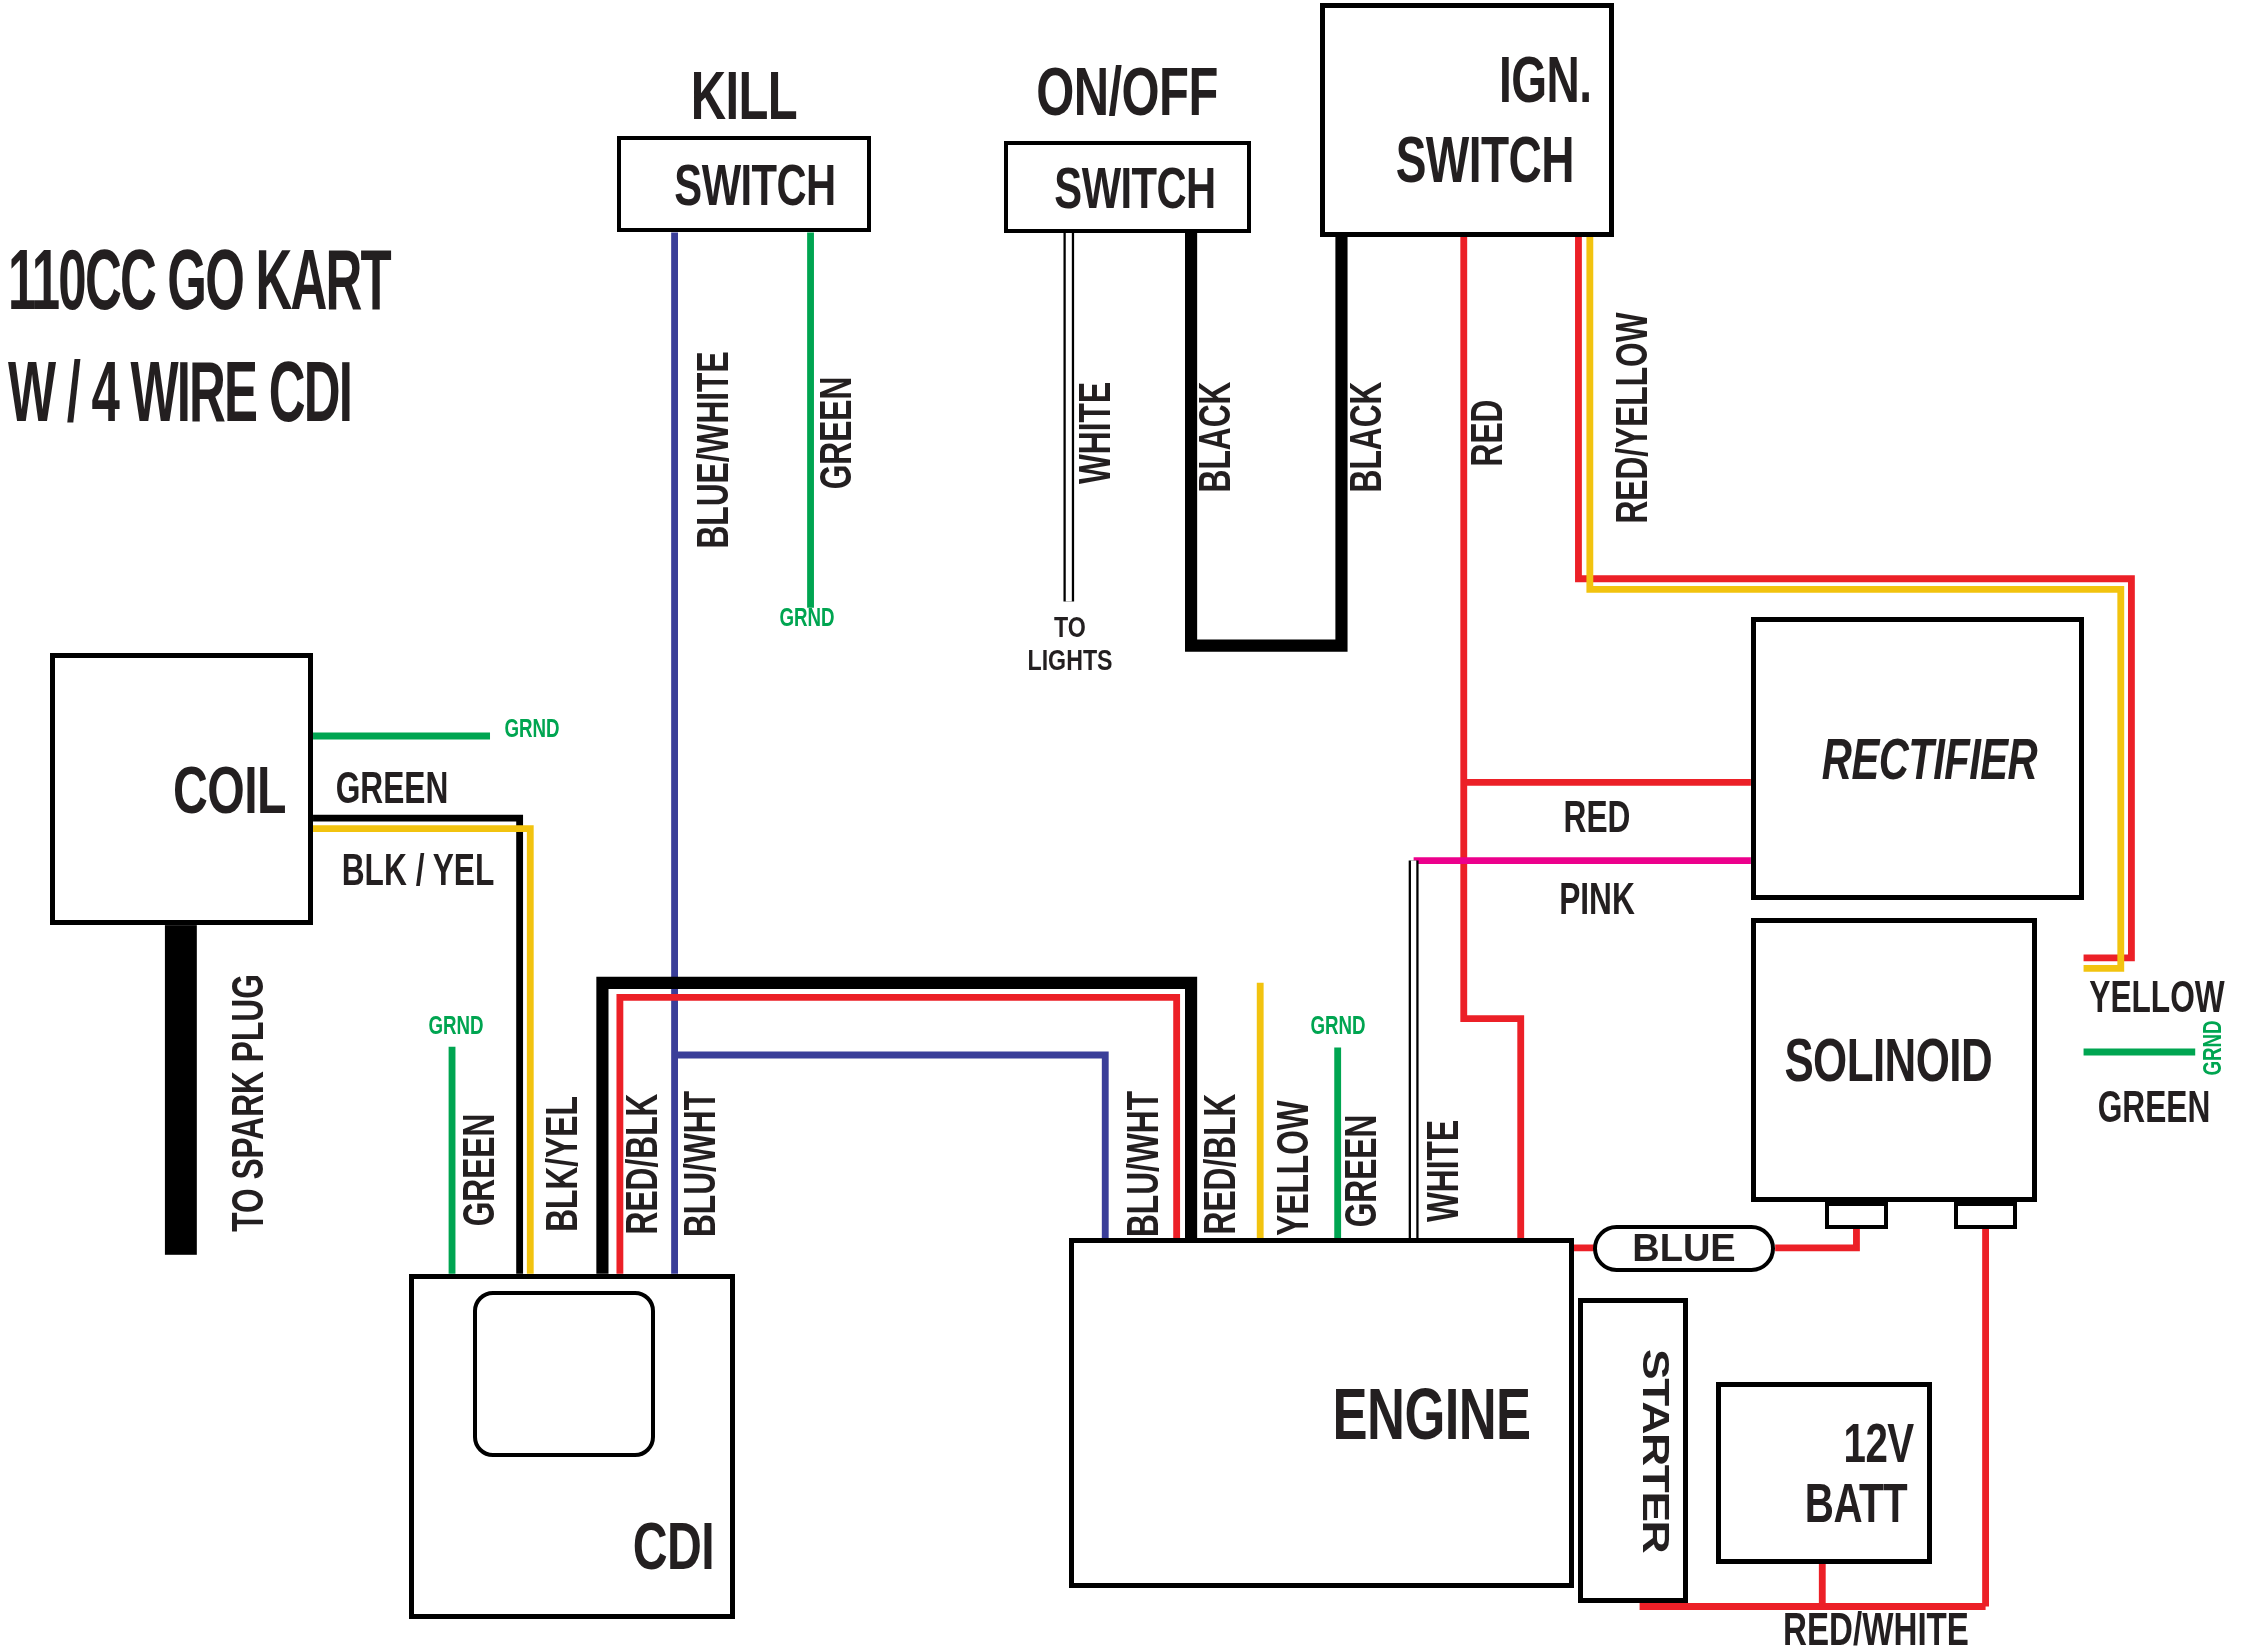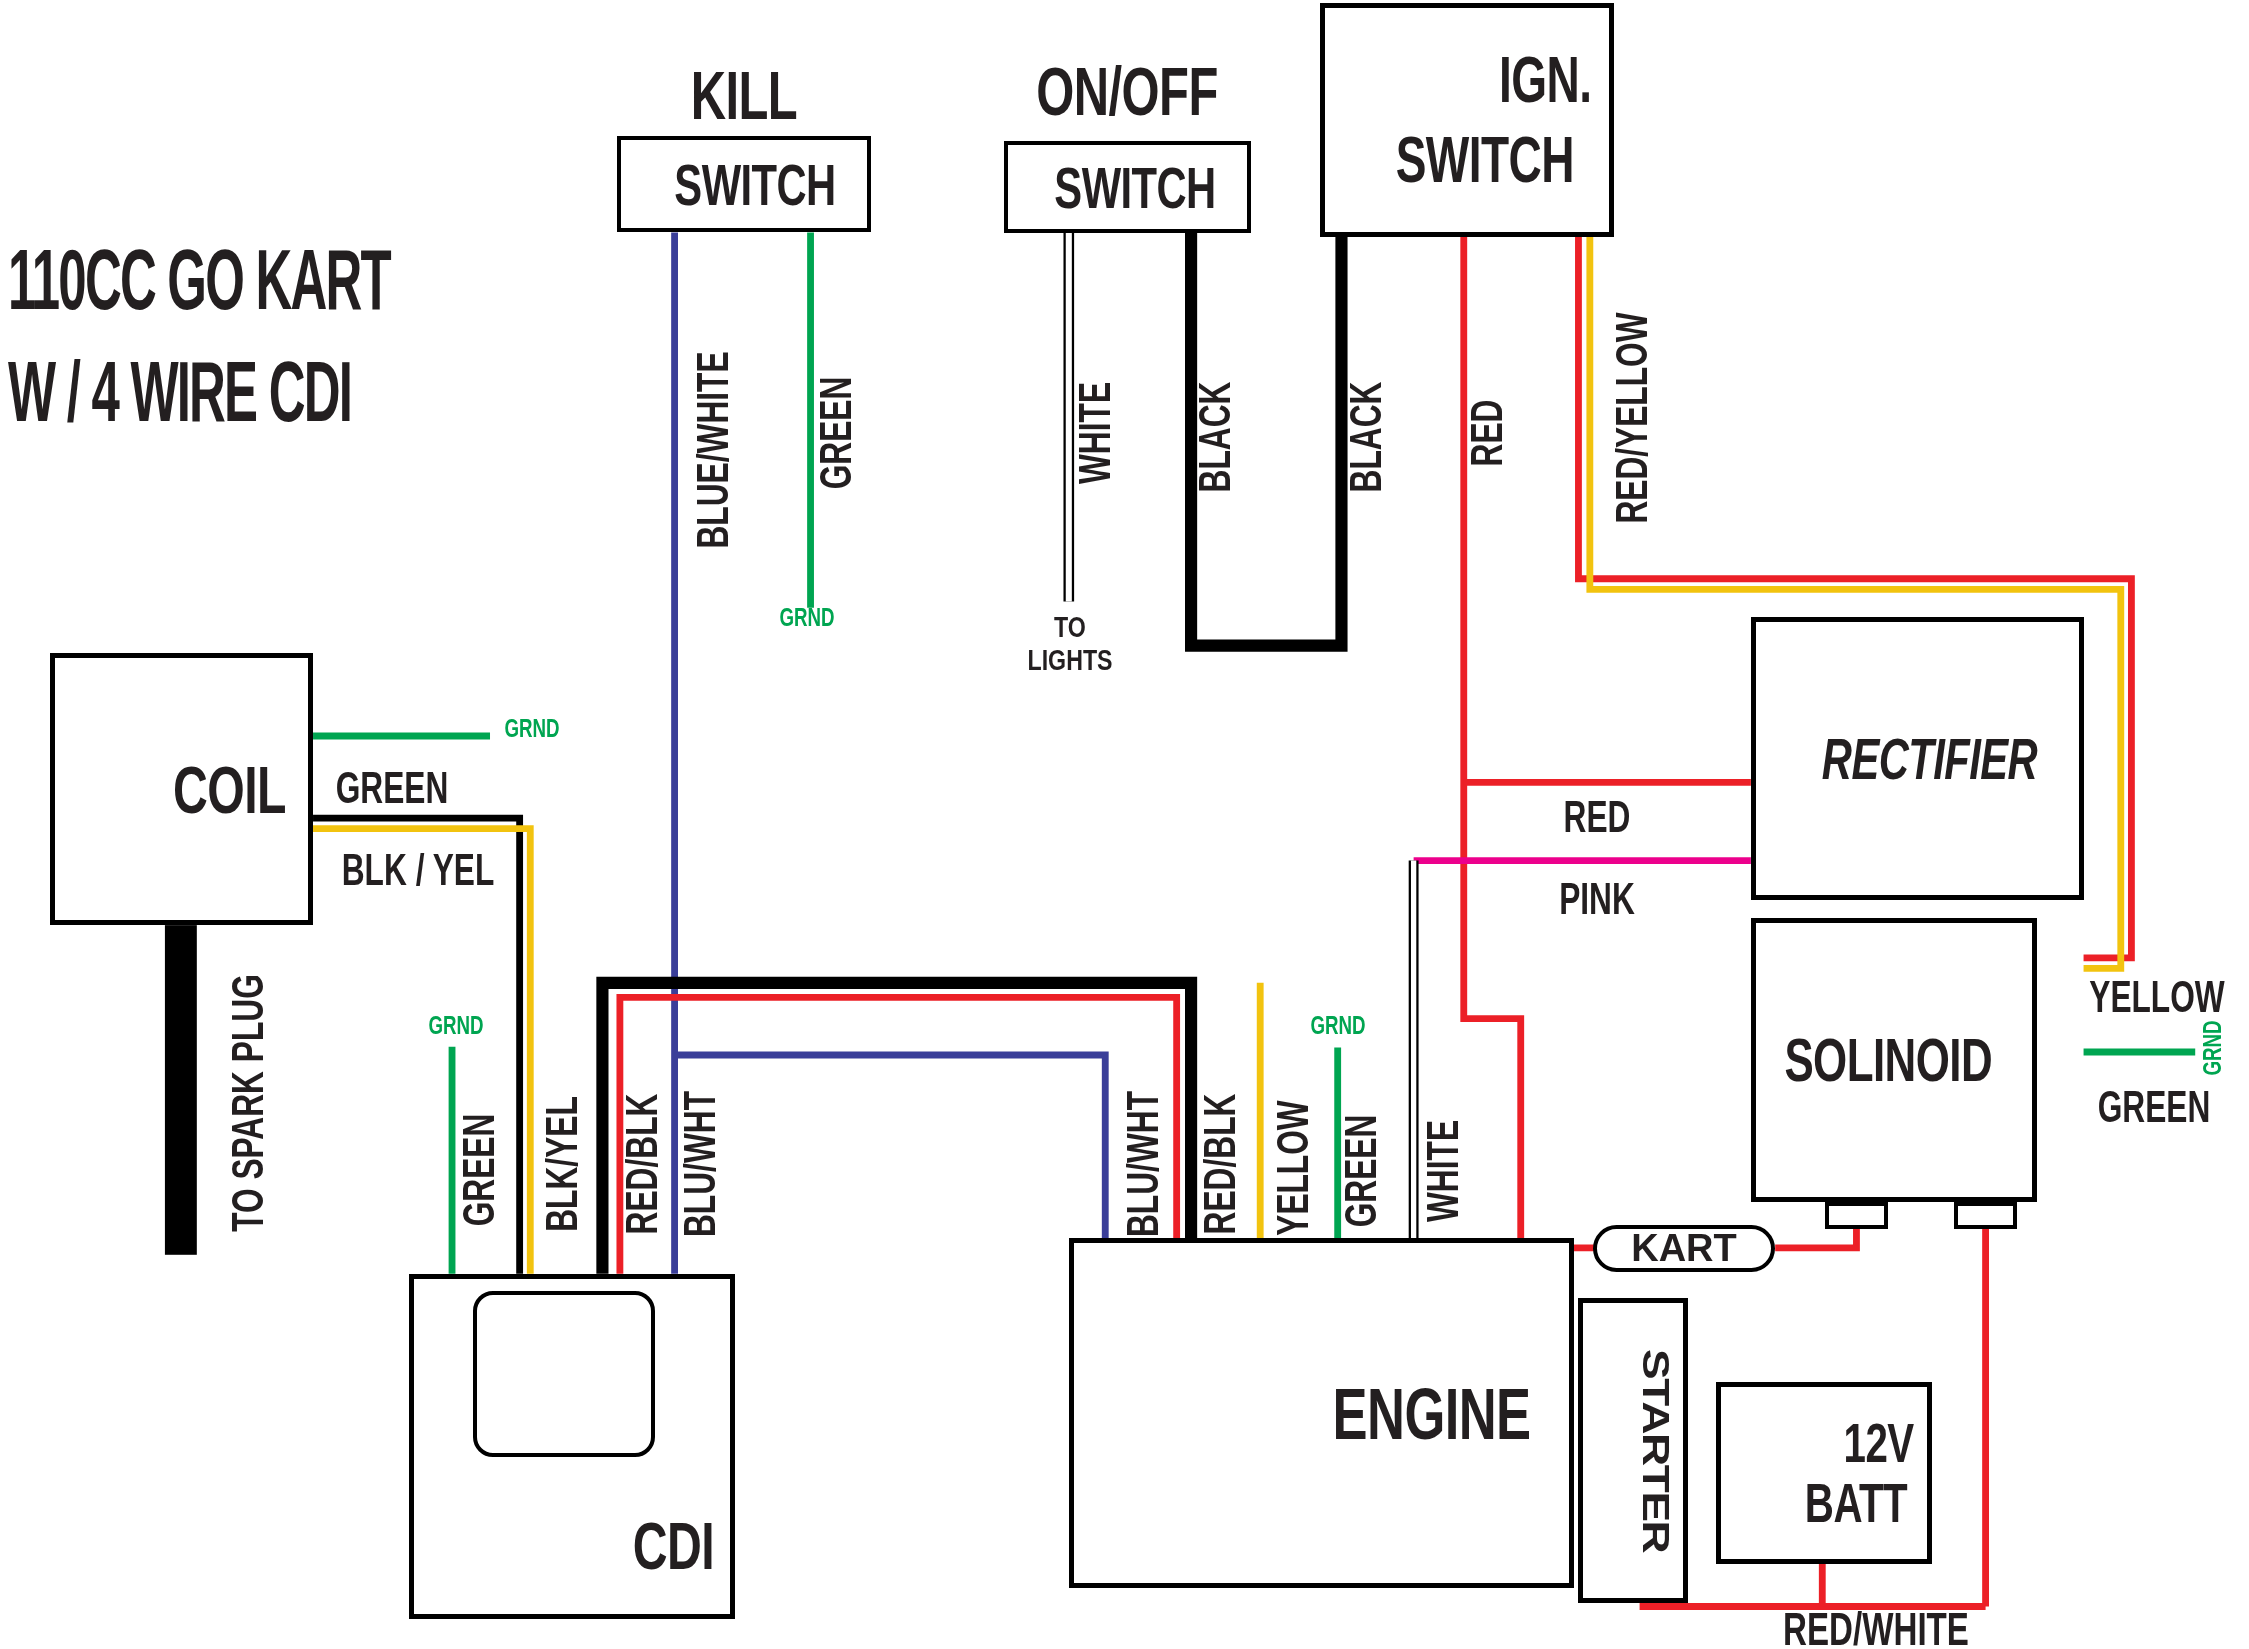--- a/index.html
+++ b/index.html
@@ -133,21 +133,21 @@
   <div class="box" style="left:1578px;top:1298px;width:110px;height:305px;">
     <span class="vertbox-text" style="font-size:46px;">STARTER</span>
   </div>
 
   <div class="box" style="left:1716px;top:1382px;width:216px;height:182px;font-size:56px;line-height:1.08;">
     <span class="t">12V</span>
     <span class="t">BATT</span>
   </div>
 
   <div class="fuse" style="left:1593px;top:1225px;width:182px;height:47px;font-size:38px;font-weight:bold;">
-    <span class="t">KART</span>
+    <span class="t">BLUE</span>
   </div>
 
   <div class="lblv" style="left:713px;top:450px;font-size:44px;">BLUE/WHITE</div>
   <div class="lblv" style="left:836px;top:433px;font-size:44px;">GREEN</div>
   <div class="lblv" style="left:1095px;top:433px;font-size:44px;">WHITE</div>
   <div class="lblv" style="left:1215px;top:437px;font-size:44px;">BLACK</div>
   <div class="lblv" style="left:1366px;top:437px;font-size:44px;">BLACK</div>
   <div class="lblv" style="left:1487px;top:433px;font-size:44px;">RED</div>
   <div class="lblv" style="left:1632px;top:418px;font-size:44px;">RED/YELLOW</div>
   <div class="lblv" style="left:248px;top:1103px;font-size:44px;">TO SPARK PLUG</div>

